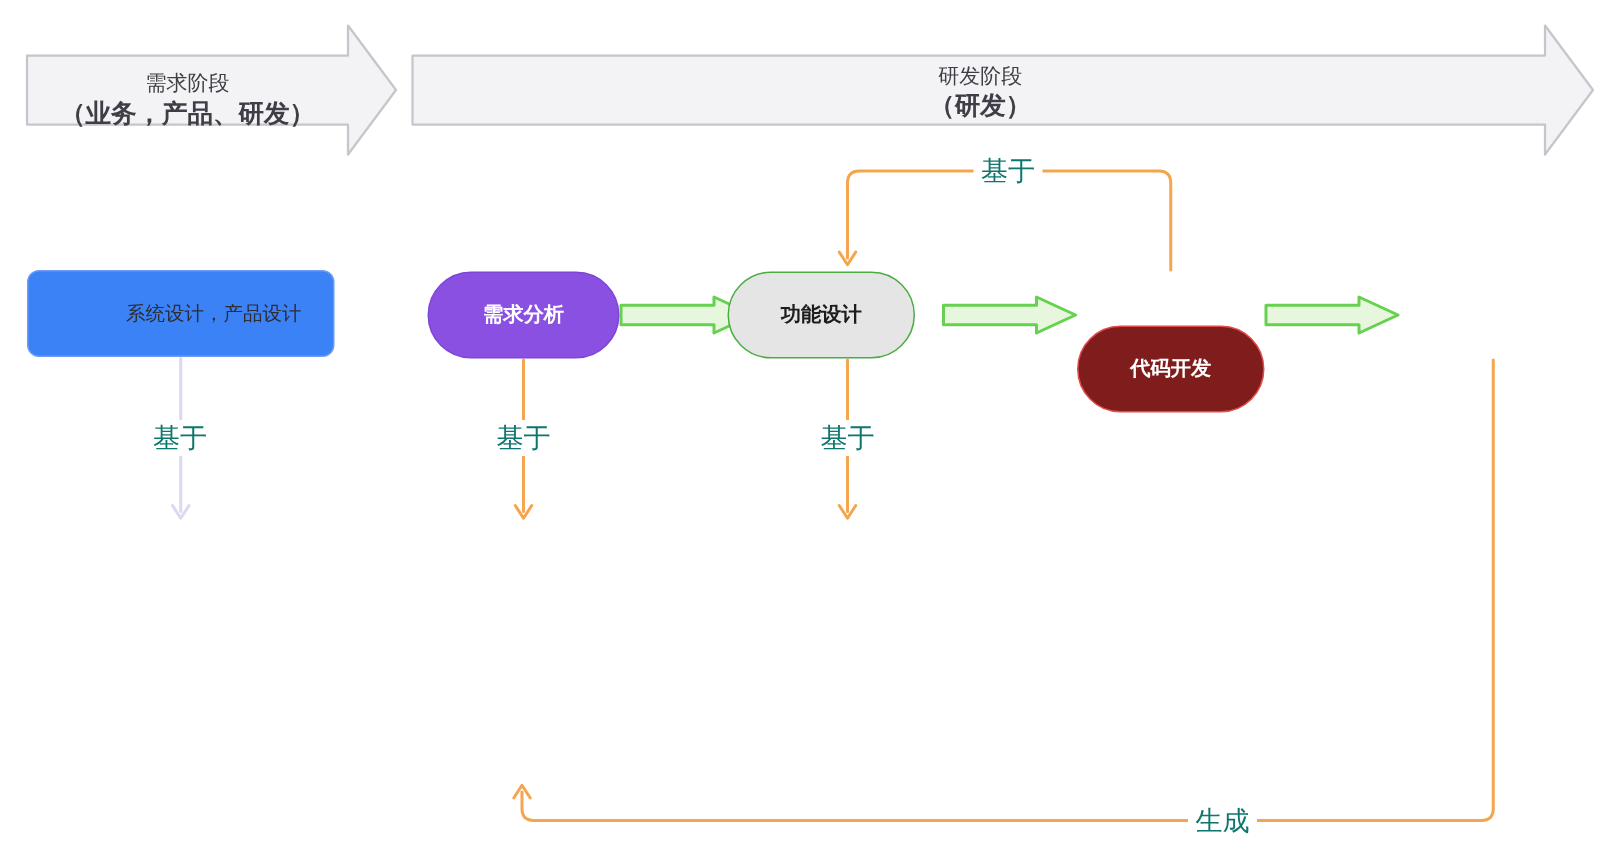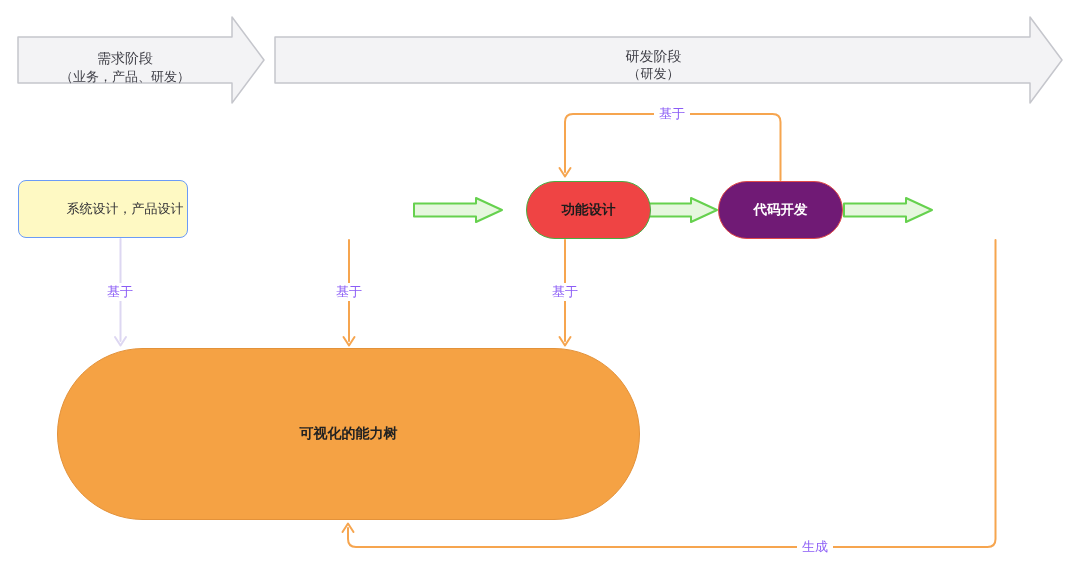--- a/index.html
+++ b/index.html
@@ -11,46 +11,46 @@
     overflow:hidden;
   }
   .layer{position:absolute;left:0;top:0;}
   
   .banner-text{
     position:absolute;display:flex;flex-direction:column;
     align-items:center;justify-content:center;
     color:#3e3e46;text-align:center;line-height:1.35;
   }
   .banner-text .t{font-size:14px;}
-  .banner-text .s{font-size:13px;}
+  .banner-text .s{font-size:17px;font-weight:bold;}
   
   .node{
     position:absolute;display:flex;align-items:center;justify-content:center;
     box-sizing:border-box;text-align:center;
   }
   .node-blue{
-    left:18px;top:180px;width:170px;height:58px;
-    background:#fef9c3;border:1.5px solid #6b9bf7;border-radius:8px;
+    left:18px;top:180px;width:205px;height:58px;
+    background:#3b82f6;border:1.5px solid #6b9bf7;border-radius:8px;
     color:#2d2d33;font-size:13px;padding-left:44px;
   }
   .pill{height:58px;top:181px;border-radius:29px;font-size:13.5px;font-weight:bold;}
   .node-purple{left:285px;width:128px;background:#8a50e2;border:1.5px solid #7e45d6;color:#ffffff;}
-  .node-green {left:526px;width:125px;background:#ef4444;border:1.5px solid #4aad42;color:#1c1c1c;}
-  .node-red   {left:718px;width:125px;background:#701a75;border:1.5px solid #e14c4a;color:#ffffff;}
+  .node-green {left:485px;width:125px;background:#e5e5e5;border:1.5px solid #4aad42;color:#1c1c1c;}
+  .node-red   {left:718px;width:125px;background:#7f1d1d;border:1.5px solid #e14c4a;color:#ffffff;margin-top:36px;}
   .node-yellow{left:933px;width:125px;background:#f9ee54;border:1.5px solid #ddd13a;color:#1c1c1c;}
   .node-stadium{
     left:57px;top:348px;width:583px;height:172px;
     background:#f5a244;border:1.5px solid #e3923a;border-radius:86px;
     color:#222222;font-size:14px;font-weight:bold;
   }
   
   .edge-label{
     position:absolute;transform:translate(-50%,-50%);
     background:#ffffff;padding:0 5px;
-    font-size:13px;color:#8b5cf6;white-space:nowrap;
+    font-size:18px;color:#0f766e;white-space:nowrap;
   }
 </style>
 </head>
 <body>
 
 <div class="canvas">
 
   <svg class="layer" width="1080" height="576" viewBox="0 0 1080 576">
 
     <polygon points="18,37 232,37 232,17 264,60 232,103 232,83 18,83" fill="#f3f3f5" stroke="#c5c6cc" stroke-width="1.5" stroke-linejoin="round"></polygon>
@@ -91,28 +91,28 @@
     <div class="s">（业务，产品、研发）</div>
   </div>
   <div class="banner-text" style="left:275px;top:37px;width:757px;height:46px;justify-content:flex-end;">
     <div class="t">研发阶段</div>
     <div class="s">（研发）</div>
   </div>
 
   <div class="node node-blue">
     <span>系统设计，产品设计</span>
   </div>
+  <div class="node pill node-purple">
+    <span>需求分析</span>
+  </div>
   <div class="node pill node-green">
     <span>功能设计</span>
   </div>
   <div class="node pill node-red">
     <span>代码开发</span>
-  </div>
-  <div class="node node-stadium">
-    <span>可视化的能力树</span>
   </div>
 
   <div class="edge-label" style="left:672px;top:114px;">基于</div>
   <div class="edge-label" style="left:120px;top:292px;">基于</div>
   <div class="edge-label" style="left:349px;top:292px;">基于</div>
   <div class="edge-label" style="left:565px;top:292px;">基于</div>
   <div class="edge-label" style="left:815px;top:547px;text-align:right;">生成</div>
 
 </div>
 

